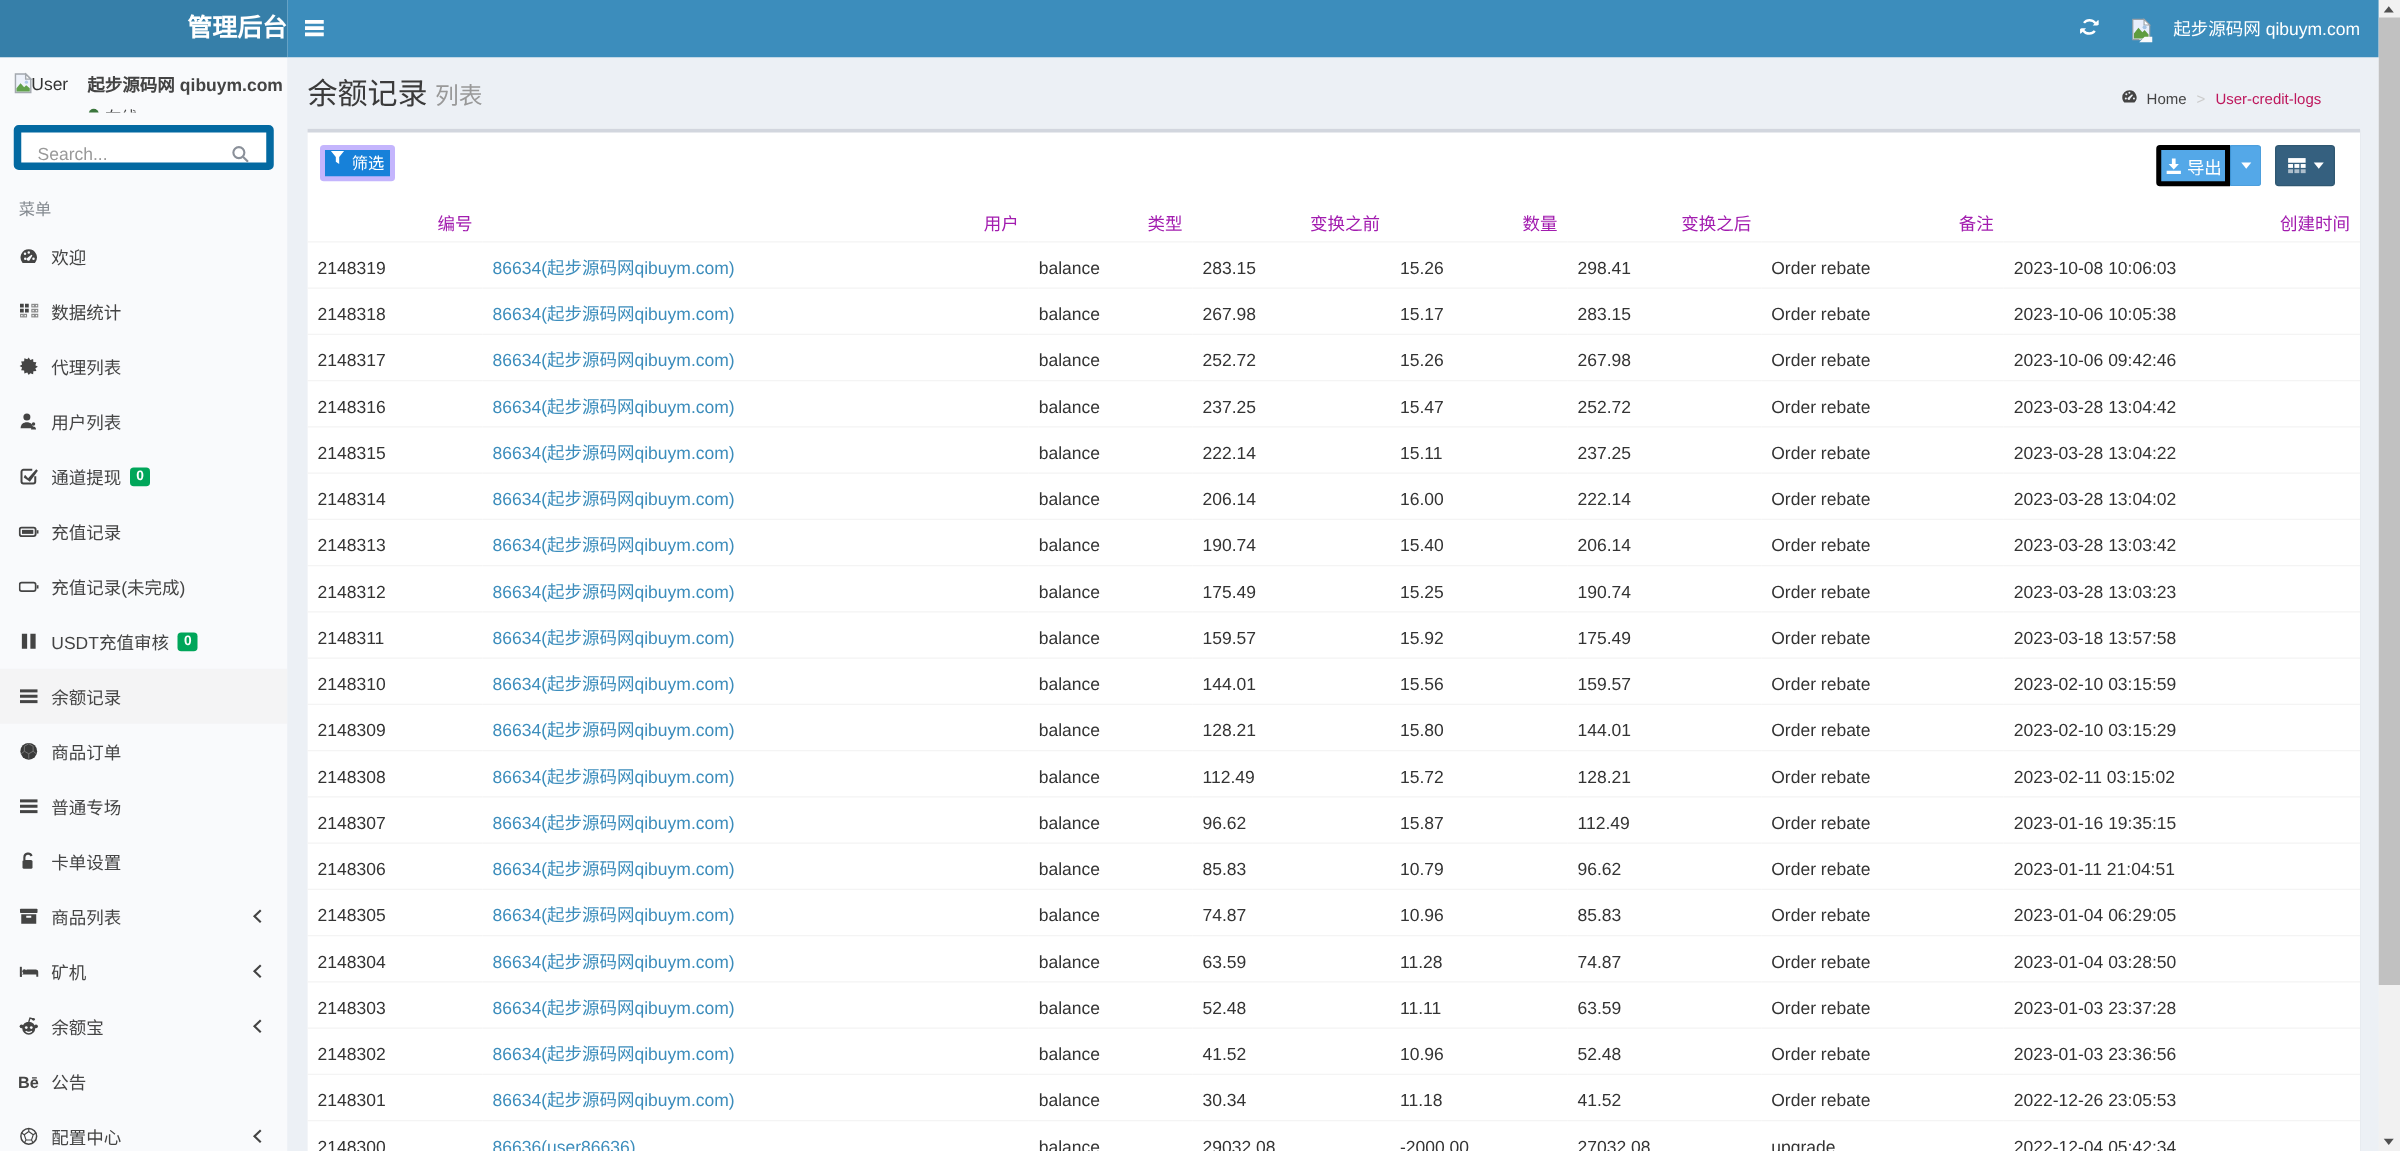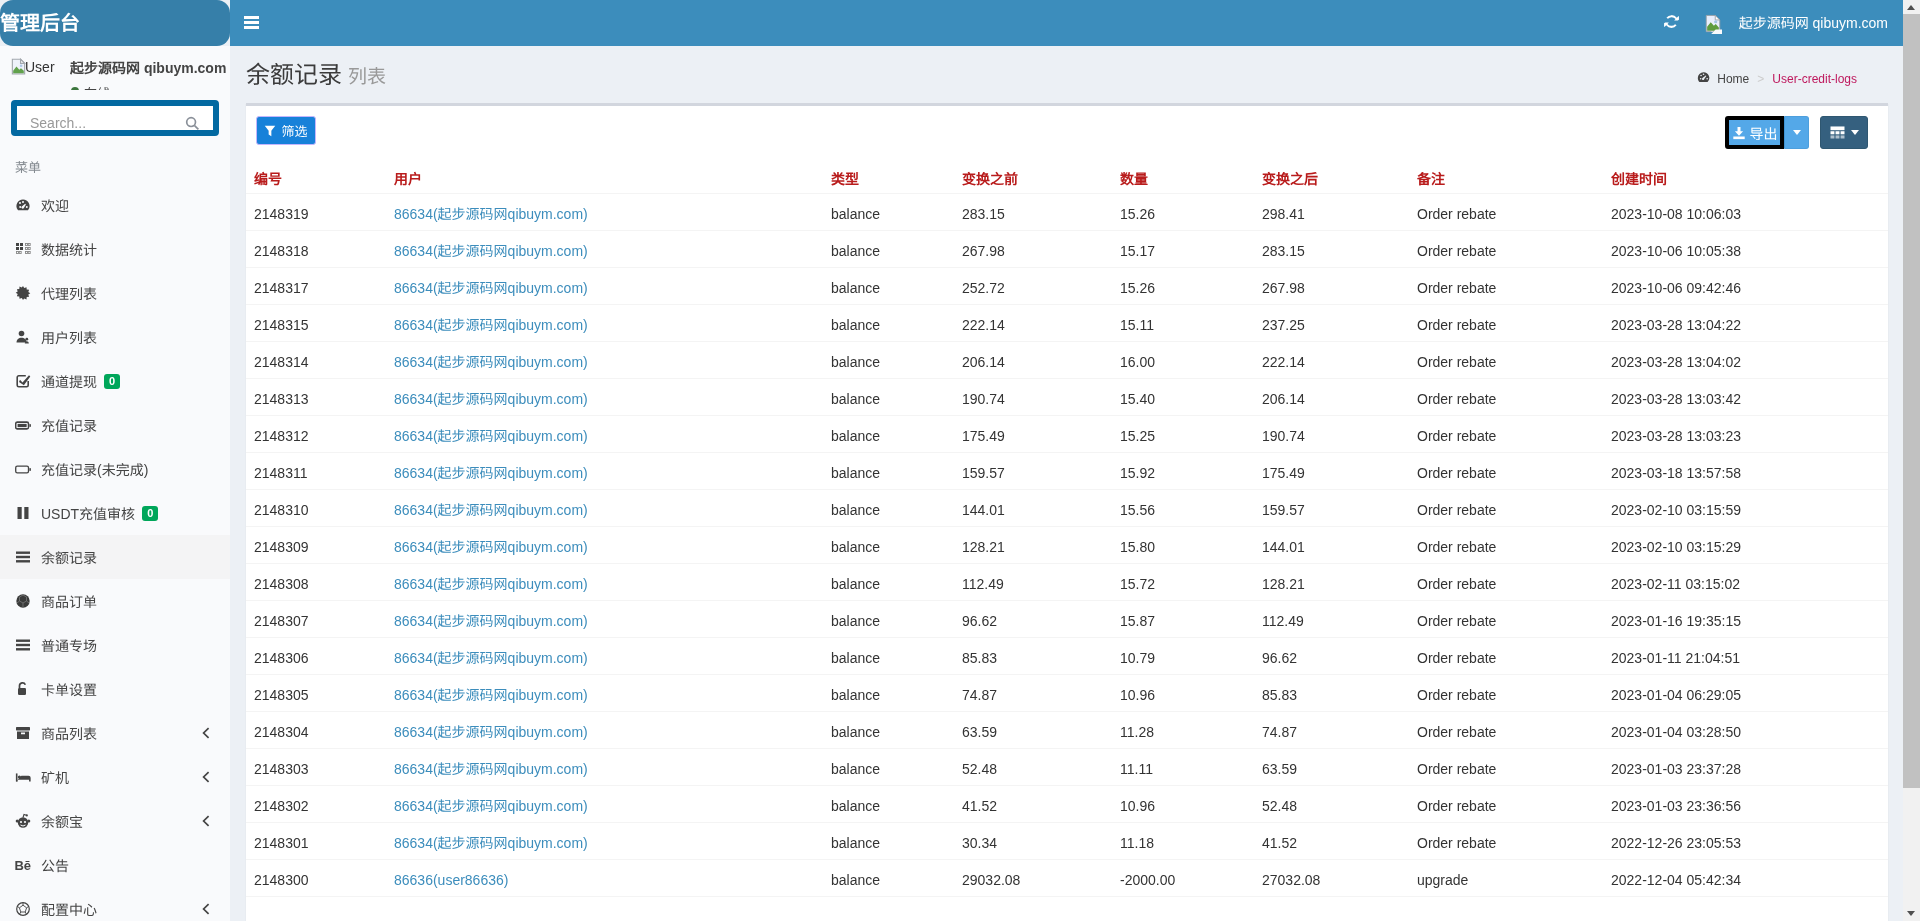--- a/index.html
+++ b/index.html
@@ -1,20 +1,20 @@
 <!DOCTYPE html>
 <html lang="zh-CN"><head>
 <meta charset="utf-8">
 <title>余额记录</title>
 <style>
 * { margin:0; padding:0; box-sizing:border-box; }
 html,body { width:1920px; height:921px; overflow:hidden; font-family:"Liberation Sans",sans-serif; }
 body { position:relative; background:#ecf0f5; font-size:14px; color:#333; }
 
-#logo { position:absolute; left:0; top:0; width:230px; height:46px; background:#367fa9; color:#fff; text-align:left; line-height:46px; font-size:20px; font-weight:bold;border-radius:13px; }
+#logo { position:absolute; left:0; top:0; width:230px; height:46px; background:#367fa9; color:#fff; text-align:right; line-height:46px; font-size:20px; font-weight:bold; }
 #navbar { position:absolute; left:230px; top:0; width:1673px; height:46px; background:#3c8dbc; }
 #hamb { position:absolute; left:14px; top:16px; width:15px; height:15px; color:#fff; }
 #hamb b { display:block; height:2.5px; background:#fff; margin-bottom:2.6px; }
 #nav-right { position:absolute; right:15px; top:0; height:46px; display:flex; align-items:center; color:#fff; }
 #refresh { margin-right:24px; }
 #nav-user { display:flex; align-items:center; }
 #nav-avatar { width:18px; height:20px; margin-right:17px; position:relative; top:1px; }
 #nav-name { font-size:14px; line-height:46px; }
 
 #sidebar { position:absolute; left:0; top:46px; width:230px; height:875px; background:#f9fafc; }
@@ -38,31 +38,31 @@
 ul.menu li .chev { position:absolute; right:20px; top:16px; line-height:0; }
 
 #main { position:absolute; left:230px; top:46px; width:1673px; height:875px; background:#ecf0f5; }
 #pagehead { position:absolute; left:16px; top:9px; }
 #pagehead h1 { font-size:24px; font-weight:normal; color:#3b3b3b; display:inline; }
 #pagehead small { font-size:19px; color:#999; margin-left:6px; }
 #breadcrumb { position:absolute; right:46px; top:25px; font-size:12px; color:#444; display:flex; align-items:center; }
 #breadcrumb .sep { color:#ccc; margin:0 8px; font-size:12px; }
 #breadcrumb .bi { margin-right:7px; }
 #box { position:absolute; left:16px; top:57px; width:1642px; height:852px; background:#fff; border-top:3px solid #d2d6de; box-shadow:0 1px 1px rgba(0,0,0,0.1); }
-#btn-filter { position:absolute; left:10px; top:10px; width:60px; height:29px; background:#1781d9; border:1px solid #c4b5fd; border-radius:3px; color:#fff; font-size:13px; display:flex; align-items:center; justify-content:center; }
+#btn-filter { position:absolute; left:10px; top:10px; width:60px; height:29px; background:#1781d9; border:4px solid #c4b5fd; border-radius:3px; color:#fff; font-size:13px; display:flex; justify-content:center; }
 #btn-filter svg { margin-right:5px; }
 #grp-export { position:absolute; right:79px; top:10px; height:33px; display:flex; }
 #btn-export { width:59px; height:33px; background:#54a8e8; border:4px solid #000000; border-radius:3px 0 0 3px; color:#fff; font-size:14px; display:flex; align-items:center; justify-content:center; }
 #btn-export svg { margin-right:4px; }
 #btn-caret { width:25px; height:33px; background:#54a8e8; border:1px solid #4d9fdd; border-left:1px solid #3f94d4; border-radius:0 3px 3px 0; display:flex; align-items:center; justify-content:center; }
 #btn-cols { position:absolute; right:20px; top:10px; width:48px; height:33px; background:#35607f; border:1px solid #2f5771; border-radius:3px; display:flex; align-items:center; justify-content:center; }
 .caret-down { width:0; height:0; border-left:4.5px solid transparent; border-right:4.5px solid transparent; border-top:5px solid #fff; }
 #tablewrap { position:absolute; left:0; top:54px; width:1642px; }
 table.data { width:1642px; border-collapse:collapse; table-layout:fixed; font-size:14px; }
-table.data th { text-align:left; font-weight:bold; color:#b91c1c; padding:9px 8px 4px 8px; line-height:20px; border-bottom:1px solid #f4f4f4; }
+table.data th { text-align:right; font-weight:normal; color:#a21caf; padding:9px 8px 4px 8px; line-height:20px; border-bottom:1px solid #f4f4f4; }
 table.data td { padding:10px 8px 6px 8px; line-height:20px; border-bottom:1px solid #f4f4f4; color:#333; }
 table.data a { color:#3c8dbc; text-decoration:none; }
 
 #scrollbar { position:absolute; right:0; top:0; width:17px; height:921px; background:#f1f1f1; z-index:50; }
 #sb-thumb { position:absolute; left:0; top:14px; width:17px; height:774px; background:#c1c1c1; }
 .sb-arrow-up { position:absolute; left:4px; top:5px; width:0; height:0; border-left:4.5px solid transparent; border-right:4.5px solid transparent; border-bottom:5px solid #505050; }
 .sb-arrow-down { position:absolute; left:4px; bottom:5px; width:0; height:0; border-left:4.5px solid transparent; border-right:4.5px solid transparent; border-top:5px solid #505050; }
 </style>
 </head>
 <body>
@@ -443,20 +443,30 @@
               <td>2148317</td>
               <td><a href="#">86634(起步源码网qibuym.com)</a></td>
               <td>balance</td>
               <td>252.72</td>
               <td>15.26</td>
               <td>267.98</td>
               <td>Order rebate</td>
               <td>2023-10-06 09:42:46</td>
             </tr>
             <tr>
+              <td>2148316</td>
+              <td><a href="#">86634(起步源码网qibuym.com)</a></td>
+              <td>balance</td>
+              <td>237.25</td>
+              <td>15.47</td>
+              <td>252.72</td>
+              <td>Order rebate</td>
+              <td>2023-03-28 13:04:42</td>
+            </tr>
+            <tr>
               <td>2148315</td>
               <td><a href="#">86634(起步源码网qibuym.com)</a></td>
               <td>balance</td>
               <td>222.14</td>
               <td>15.11</td>
               <td>237.25</td>
               <td>Order rebate</td>
               <td>2023-03-28 13:04:22</td>
             </tr>
             <tr>

